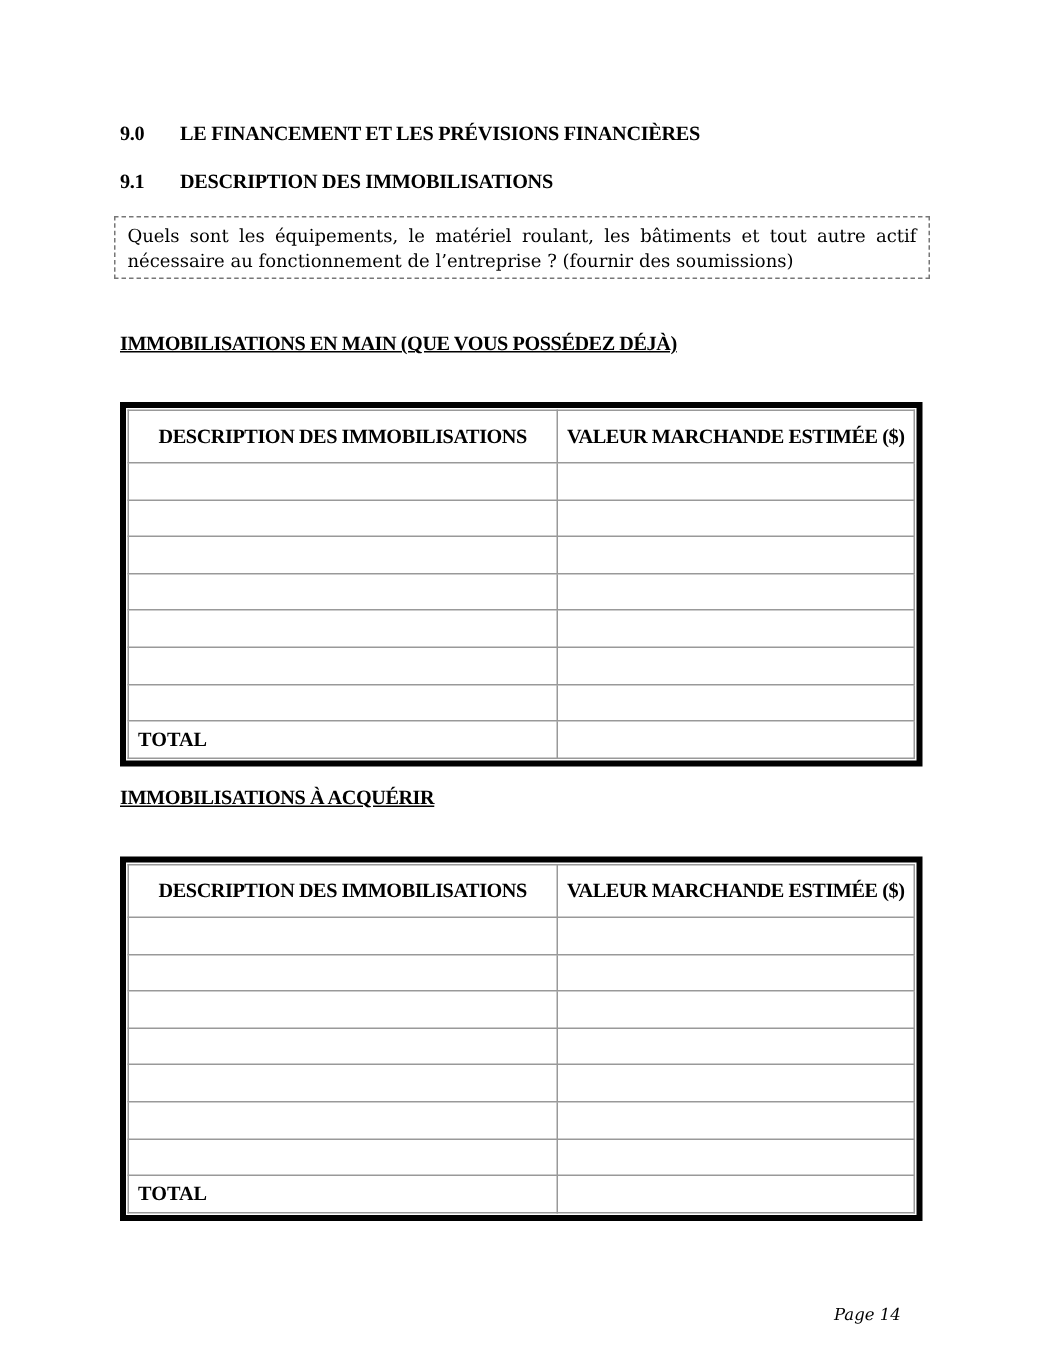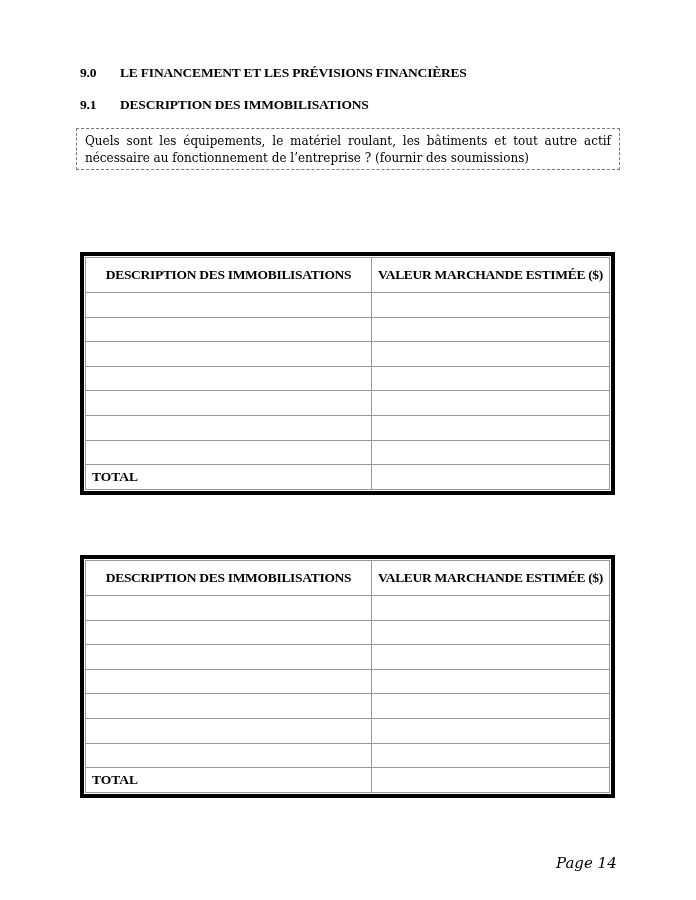--- a/index.html
+++ b/index.html
@@ -1,48 +1,49 @@
 <!DOCTYPE html>
 <html><head>
   <meta charset="utf-8">
   <style>
     html, body { margin: 0; padding: 0; background: #ffffff; }
     body { width: 696px; height: 900px; position: relative; overflow: hidden; color: #000; }
-    .page { position: absolute; left: 0; top: 0; width: 696px; height: 708px; }
+    .page { position: absolute; left: 0; top: 16px; width: 696px; height: 708px; }
     .heading { position: absolute; left: 80px; font-family: "Liberation Serif", serif; font-weight: bold; font-size: 13.5px; letter-spacing: -0.2px; }
     .heading .num { display: inline-block; width: 40px; }
     #h90 { top: 65px; }
     #h91 { top: 97px; }
     .question-box { position: absolute; left: 76px; top: 128px; width: 544px; height: 42px; border: 1px dashed #777; box-sizing: border-box; padding: 4px 8px 0 8px; font-family: "DejaVu Serif", serif; font-size: 12px; line-height: 17px; text-align: justify; text-align-last: left; }
     .section-title { position: absolute; left: 80px; font-family: "Liberation Serif", serif; font-weight: bold; font-size: 13.5px; text-decoration: underline; letter-spacing: -0.3px; }
     #st1 { top: 205px; }
     #st2 { top: 508px; }
     .tbl-wrap { position: absolute; left: 80px; width: 535px; box-sizing: border-box; border: 4px solid #000; padding: 1px; }
     #tbl1 { top: 252px; }
     #tbl2 { top: 555px; }
     table { width: 100%; border-collapse: collapse; border: 1px solid #888; }
     td, th { border: 1px solid #999; height: 23.6px; padding: 0 6px; font-family: "Liberation Serif", serif; font-size: 13.5px; }
     th { height: 34px; font-weight: bold; text-align: center; letter-spacing: -0.3px; }
     td.total { font-weight: bold; text-align: left; margin-top: 44px; }
     col.c1 { width: 286px; }
-    .page-num { position: absolute; left: 556px; top: 854px; font-family: "DejaVu Serif", serif; font-style: italic; font-size: 15px; }
+    .page-num { position: absolute; left: 556px; top: 854px; font-family: "DejaVu Serif", serif; font-style: italic; font-size: 11px; }
   </style>
 </head>
 <body>
 
 <div class="page">
   <div class="heading" id="h90">
     <span class="num">9.0</span><span>LE FINANCEMENT ET LES PRÉVISIONS FINANCIÈRES</span>
   </div>
   <div class="heading" id="h91">
     <span class="num">9.1</span><span>DESCRIPTION DES IMMOBILISATIONS</span>
   </div>
 
   <div class="question-box">Quels sont les équipements, le matériel roulant, les bâtiments et tout autre actif nécessaire au fonctionnement de l’entreprise ? (fournir des soumissions)</div>
 
+  <div class="section-title" id="st1">IMMOBILISATIONS EN MAIN (QUE VOUS POSSÉDEZ DÉJÀ)</div>
   <div class="tbl-wrap" id="tbl1">
     <table>
       <colgroup>
           <col class="c1">
           <col>
         </colgroup>
       <thead>
         <tr>
           <th>DESCRIPTION DES IMMOBILISATIONS</th>
           <th>VALEUR MARCHANDE ESTIMÉE ($)</th>
@@ -78,20 +79,21 @@
             <td></td>
           </tr>
           <tr>
             <td class="total">TOTAL</td>
             <td></td>
           </tr>
         </tbody>
     </table>
   </div>
 
+  <div class="section-title" id="st2">IMMOBILISATIONS À ACQUÉRIR</div>
   <div class="tbl-wrap" id="tbl2">
     <table>
       <colgroup>
           <col class="c1">
           <col>
         </colgroup>
       <thead>
         <tr>
           <th>DESCRIPTION DES IMMOBILISATIONS</th>
           <th>VALEUR MARCHANDE ESTIMÉE ($)</th>

